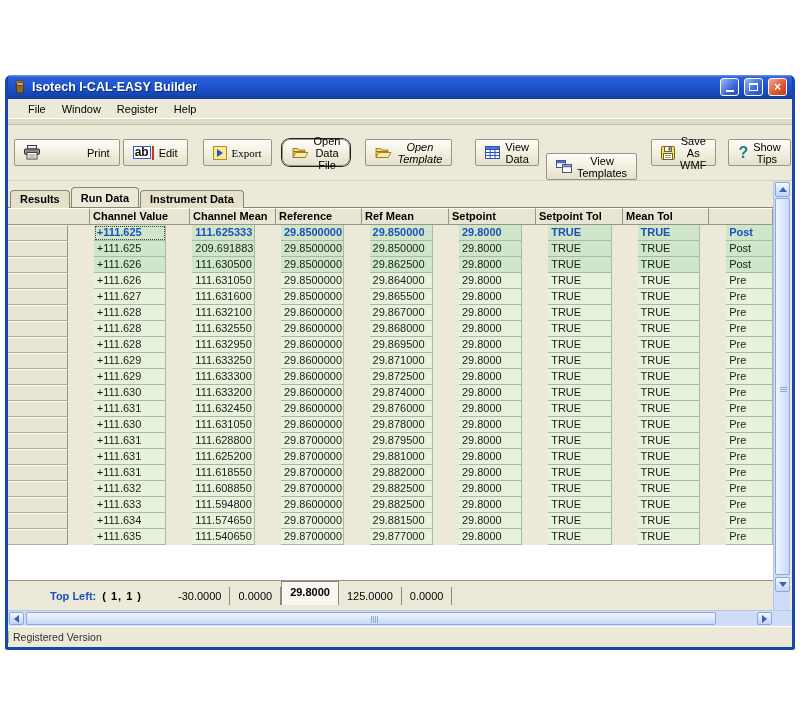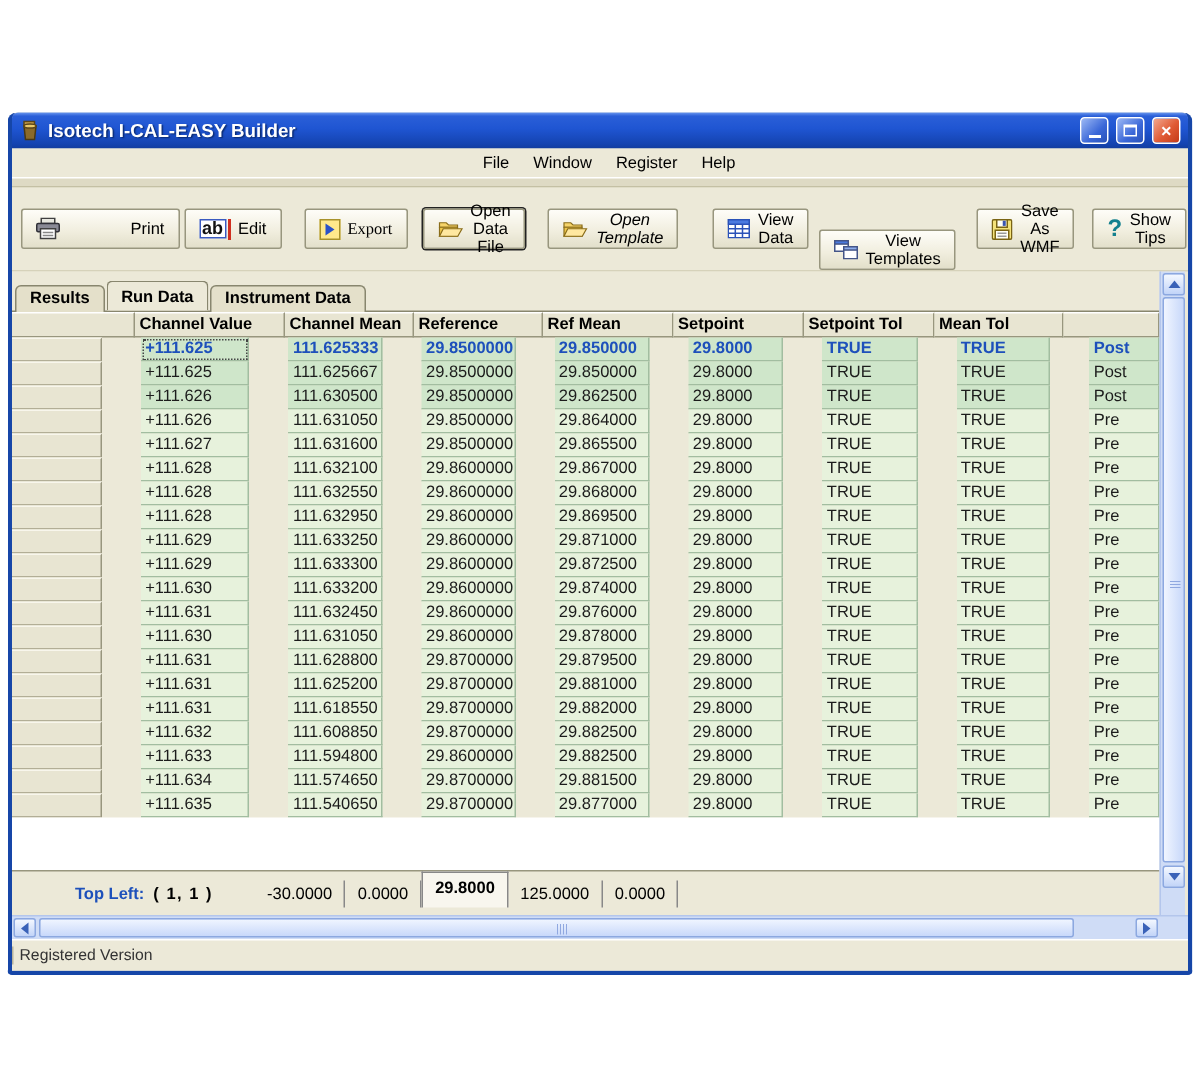--- a/index.html
+++ b/index.html
@@ -12,30 +12,30 @@
   .titlebar{flex:0 0 24px;border-radius:4px 4px 0 0;display:flex;align-items:center;gap:5px;
             padding:0 5px;background:linear-gradient(180deg,#6a96ee 0%,#2a5fd8 10%,#1f55d2 45%,#1443b0 88%,#123c9e 100%);}
   .title-text{color:#fff;font-weight:bold;font-size:12.5px;flex:1;text-shadow:1px 1px 1px #0a2a70;
               white-space:nowrap;overflow:hidden;}
   .win-btn{width:19px;height:18px;border:1px solid #fff;border-radius:3px;display:flex;
            align-items:center;justify-content:center;color:#fff;box-sizing:border-box;}
   .wb-blue{background:linear-gradient(135deg,#9cb8f4,#3a67d8 60%,#2a52b8);}
   .wb-red{background:linear-gradient(135deg,#f2a890,#e05a34 55%,#c43a18);font-weight:bold;font-size:12px;}
   .glyph-min{width:8px;height:2px;background:#fff;margin-top:8px;}
   .glyph-max{width:9px;height:8px;border:1px solid #fff;border-top:2px solid #fff;box-sizing:border-box;}
-  .menubar{flex:0 0 19px;display:flex;align-items:center;padding-left:12px;font-size:11px;background:var(--chrome,#ece9d8);justify-content:center;}
+  .menubar{flex:0 0 19px;display:flex;align-items:center;padding-left:12px;font-size:11px;background:var(--chrome,#ece9d8);}
   .menu-item{padding:2px 8px;}
   .sep-strip{flex:0 0 5px;background:#dedac4;border-top:1px solid #fff;border-bottom:1px solid #c4c0a4;}
   
   .toolbar{flex:0 0 37px;display:flex;align-items:center;padding-left:6px;background:var(--chrome,#ece9d8);
            border-bottom:1px solid #d6d2ba;}
   .tb-btn{height:27px;display:flex;align-items:center;gap:5px;padding:0 9px;cursor:default;
           background:linear-gradient(180deg,#fefdf8,#f0eddd 60%,#e2dfca);
           border:1px solid #98967e;border-radius:2px;font-size:11px;font-family:inherit;margin-right:3px;color:#000;}
-  .tb-btn.focused{box-shadow:0 0 0 1px #222;}
+  .tb-btn.focused{box-shadow:0 0 0 1px #222;border-radius:8px;}
   .ico{display:flex;align-items:center;}
   .ed-wrap{display:flex;align-items:center;}
   .ed-box{border:1px solid #3a5ac0;background:#fff;color:#111;font-size:12px;font-weight:bold;
           line-height:11px;padding:0 1px;}
   .ed-caret{width:2px;height:14px;background:#d03020;margin-left:1px;}
   .ex-box{width:14px;height:14px;background:#ffe98c;border:1px solid #a8922c;display:flex;
           align-items:center;justify-content:center;box-sizing:border-box;}
   .ex-tri{width:0;height:0;border-left:6px solid #2a52c8;border-top:4px solid transparent;border-bottom:4px solid transparent;}
   .q-mark{color:#13808e;font-weight:bold;font-size:16px;line-height:14px;}
   
@@ -253,21 +253,21 @@
               <div class="gr-cell c3">29.8500000</div>
               <div class="gr-cell c4">29.850000</div>
               <div class="gr-cell c5">29.8000</div>
               <div class="gr-cell c6">TRUE</div>
               <div class="gr-cell c7">TRUE</div>
               <div class="gr-cell c8">Post</div>
             </div>
             <div class="grid-row row-post">
               <div class="gr-cell rowhead c0"></div>
               <div class="gr-cell c1">+111.625</div>
-              <div class="gr-cell c2">111.625667</div>
+              <div class="gr-cell c2">209.691883</div>
               <div class="gr-cell c3">29.8500000</div>
               <div class="gr-cell c4">29.850000</div>
               <div class="gr-cell c5">29.8000</div>
               <div class="gr-cell c6">TRUE</div>
               <div class="gr-cell c7">TRUE</div>
               <div class="gr-cell c8">Post</div>
             </div>
             <div class="grid-row row-post">
               <div class="gr-cell rowhead c0"></div>
               <div class="gr-cell c1">+111.626</div>

